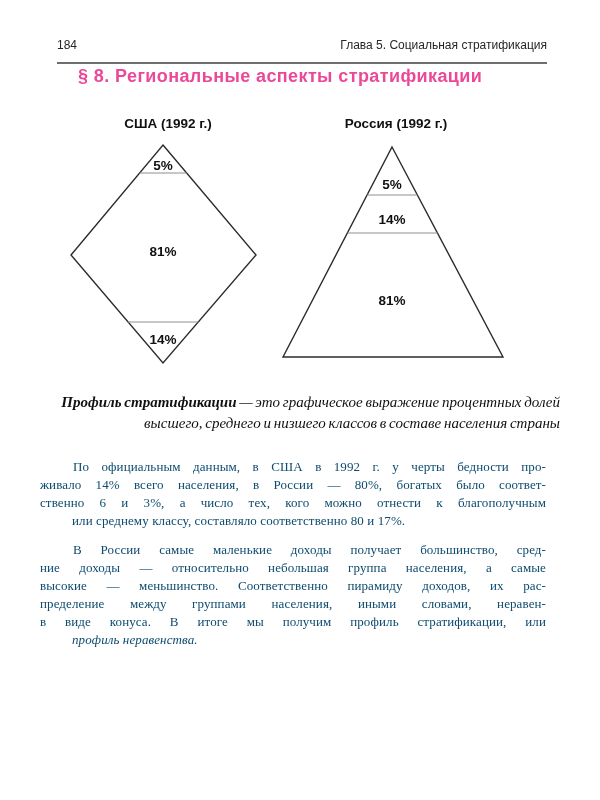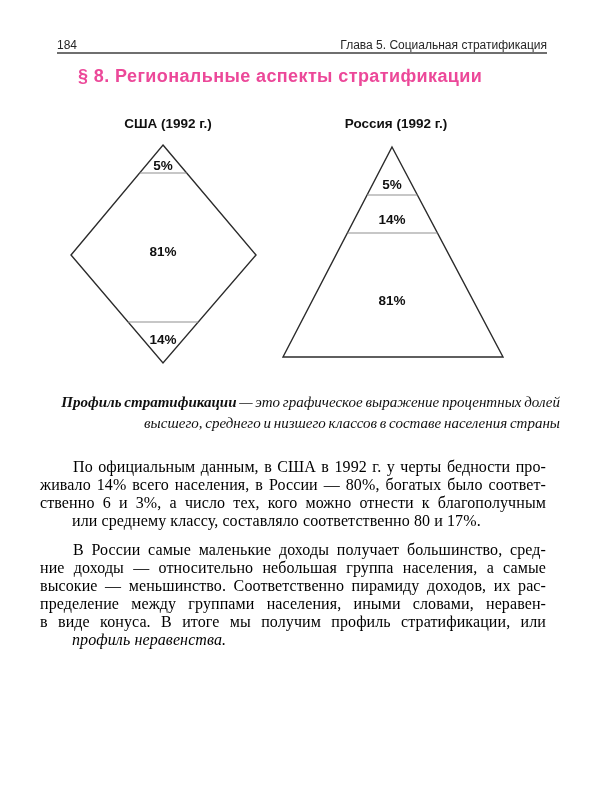--- a/index.html
+++ b/index.html
@@ -7,21 +7,21 @@
     width: 600px; height: 800px;
     background: #ffffff;
     position: relative;
     overflow: hidden;
     font-family: "Liberation Serif", serif;
     color: #161616;
   }
   .hdr {
     position: absolute; left: 57px; top: 38px; width: 490px;
     display: flex; justify-content: space-between; align-items: flex-end;
-    border-bottom: 2px solid #6f6f6f; padding-bottom: 0;
+    border-bottom: 2px solid #6f6f6f; padding-bottom: 10px;
     font-family: "Liberation Sans", sans-serif;
     font-size: 12px; color: #262626;
   }
   .section-title {
     position: absolute; left: 78px; top: 66px;
     font-family: "Liberation Sans", sans-serif;
     font-weight: bold; font-size: 18px; letter-spacing: 0.4px;
     color: #ec4899; white-space: nowrap;
   }
   .figure { position: absolute; left: 40px; top: 113px; width: 530px; height: 262px; }
@@ -34,22 +34,22 @@
   }
   .definition {
     position: absolute; left: 40px; top: 392px; width: 520px;
     text-align: right; font-style: italic;
     font-size: 15px; line-height: 21px; color: #101010;
     word-spacing: -1px;
   }
   .definition .term { font-weight: bold; }
   .para {
     position: absolute; left: 40px; width: 506px;
-    font-size: 16px; line-height: 18px; letter-spacing: 0.1px;
-    color: #000000;
+    font-size: 13px; line-height: 18px; letter-spacing: 0.1px;
+    color: #0c4a6e;
   }
   .para1 { top: 458px; }
   .para2 { top: 541px; }
   .ln { text-align: justify; text-align-last: justify; white-space: nowrap; }
   .ln.first { padding-left: 33px; }
   .ln.last { text-align-last: left; white-space: normal; margin-left: 32px; }
   .ln.italic { font-style: italic; }
 </style>
 </head>
 <body>

